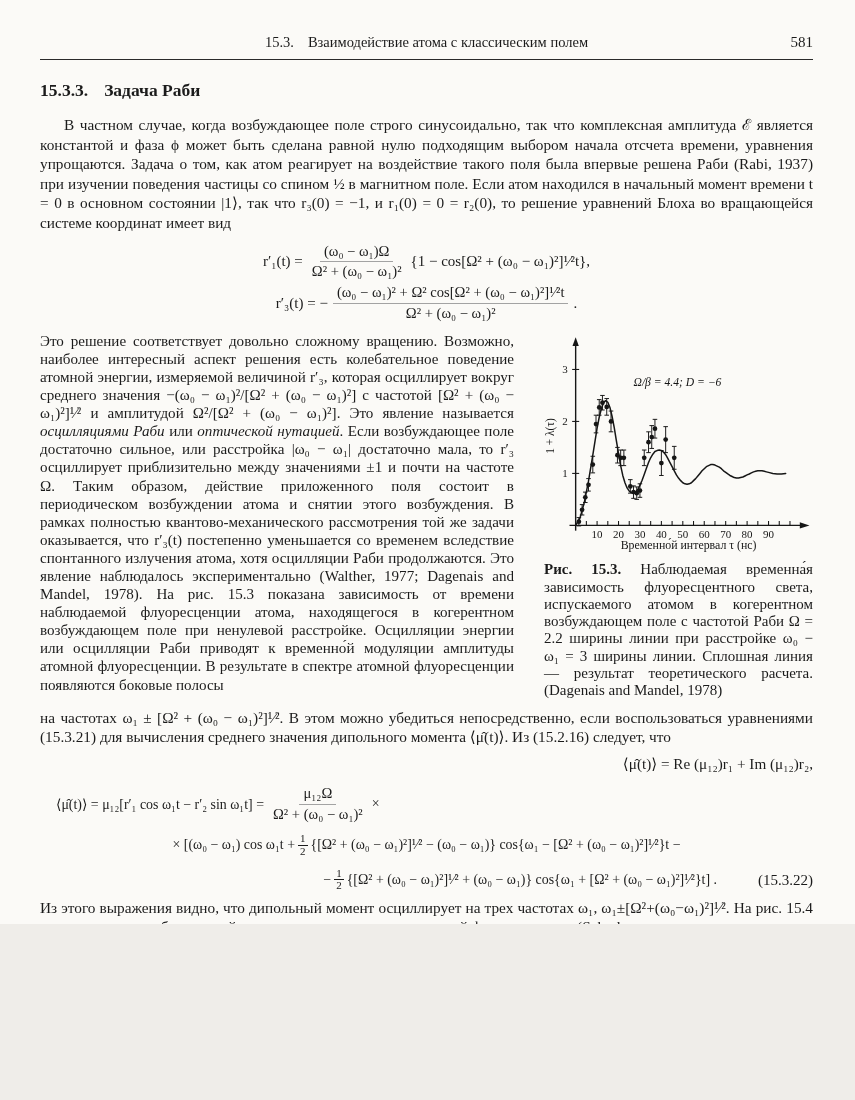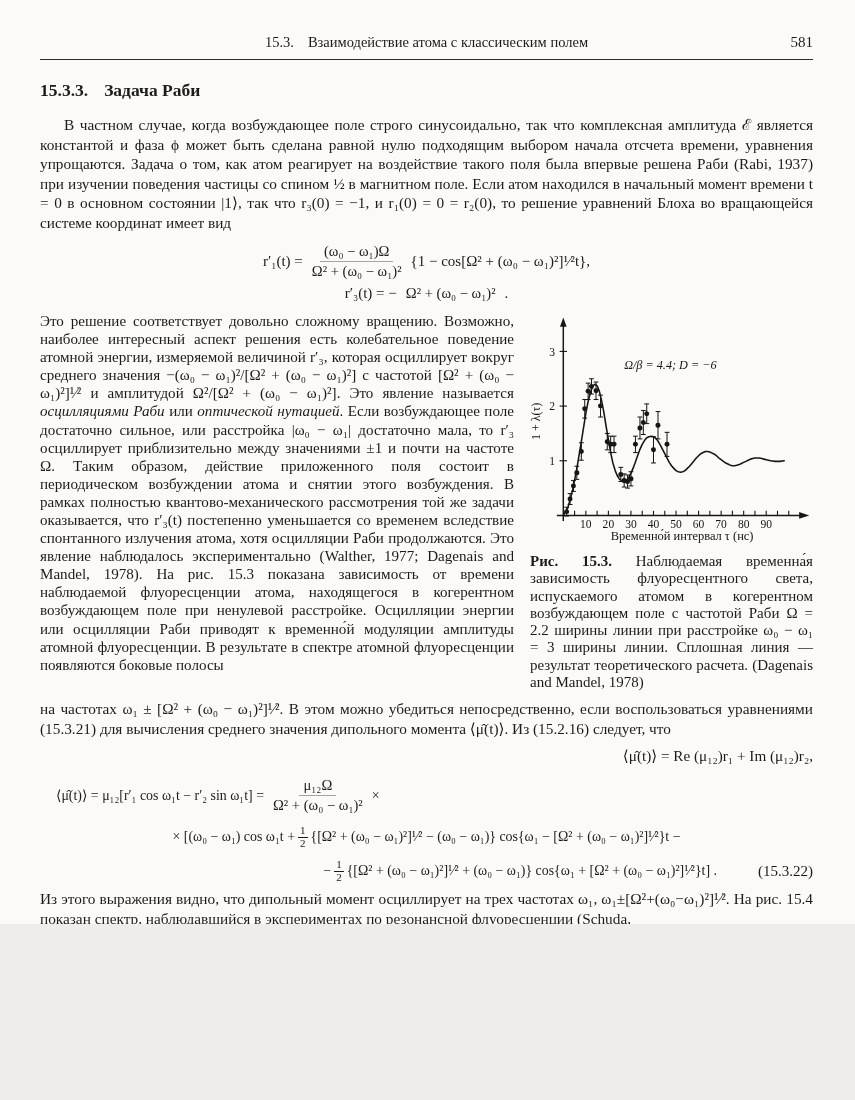--- a/index.html
+++ b/index.html
@@ -28,21 +28,21 @@
   .eqpart{white-space:nowrap;}
   .frac{display:inline-flex; flex-direction:column; align-items:center; vertical-align:middle;
         margin:0 5px; line-height:1.22; font-size:14.6px;}
   .frac .num{border-bottom:1px solid #a3a3a3; padding:0 4px 1px 4px;}
   .frac .den{padding:1px 4px 0 4px;}
   .sfrac{display:inline-flex; flex-direction:column; align-items:center; vertical-align:middle;
         margin:0 3px; line-height:1.05; font-size:11px;}
   .sfrac .num{border-bottom:1px solid #1b1b1b; padding:0 2px;}
   .eqnum{position:absolute; right:0; top:50%; transform:translateY(-50%); font-size:15px;}
   
-  .twocol{display:flex; gap:16px; margin-top:9px;}
+  .twocol{display:flex; gap:30px; margin-top:9px;}
   .leftcol{flex:0 0 474px; font-size:15.1px; line-height:18.1px; text-align:justify;}
   .rightcol{flex:1; min-width:0;}
   .figwrap{width:100%;}
   .caption{font-size:15px; line-height:17.3px; text-align:justify; margin:4px 0 0 0;}
   .ceq{text-align:right; font-size:15.2px; margin:8px 0 6px 0;}
   .eq22{margin:12px 0 6px 0; font-size:13.9px;}
   .eq22 .l1{justify-content:flex-start; padding-left:16px;}
   .eq22 .l2{justify-content:center; margin-top:10px;}
   .eq22 .l3{justify-content:flex-end; padding-right:96px; margin-top:10px;}
   .afterpara{margin-top:8px;}
@@ -72,20 +72,21 @@
         <span class="eqpart">r′₁(t) =</span>
         <span class="frac">
           <span class="num">(ω₀ − ω₁)Ω</span>
           <span class="den">Ω² + (ω₀ − ω₁)²</span>
         </span>
         <span class="eqpart">{1 − cos[Ω² + (ω₀ − ω₁)²]¹⁄²t},</span>
       </div>
       <div class="eqrow">
         <span class="eqpart">r′₃(t) = −</span>
         <span class="frac">
+          <span class="num">(ω₀ − ω₁)² + Ω² cos[Ω² + (ω₀ − ω₁)²]¹⁄²t</span>
           <span class="den">Ω² + (ω₀ − ω₁)²</span>
         </span>
         <span class="eqpart">.</span>
       </div>
     </div>
 
     <div class="twocol">
       <div class="leftcol">
         <p class="body" style="font-size:inherit;line-height:inherit;margin:0"><span>Это решение соответствует довольно сложному вращению. Возможно, наиболее интересный аспект решения есть колебательное поведение атомной энергии, измеряемой величиной r′₃, которая осциллирует вокруг среднего значения −(ω₀ − ω₁)²/[Ω² + (ω₀ − ω₁)²] с частотой [Ω² + (ω₀ − ω₁)²]¹⁄² и амплитудой Ω²/[Ω² + (ω₀ − ω₁)²]. Это явление называется </span><em>осцилляциями Раби</em><span> или </span><em>оптической нутацией</em><span>. Если возбуждающее поле достаточно сильное, или расстройка |ω₀ − ω₁| достаточно мала, то r′₃ осциллирует приблизительно между значениями ±1 и почти на частоте Ω. Таким образом, действие приложенного поля состоит в периодическом возбуждении атома и снятии этого возбуждения. В рамках полностью квантово-механического рассмотрения той же задачи оказывается, что r′₃(t) постепенно уменьшается со временем вследствие спонтанного излучения атома, хотя осцилляции Раби продолжаются. Это явление наблюдалось экспериментально (Walther, 1977; Dagenais and Mandel, 1978). На рис. 15.3 показана зависимость от времени наблюдаемой флуоресценции атома, находящегося в когерентном возбуждающем поле при ненулевой расстройке. Осцилляции энергии или осцилляции Раби приводят к временно́й модуляции амплитуды атомной флуоресценции. В результате в спектре атомной флуоресценции появляются боковые полосы</span></p>
       </div>

